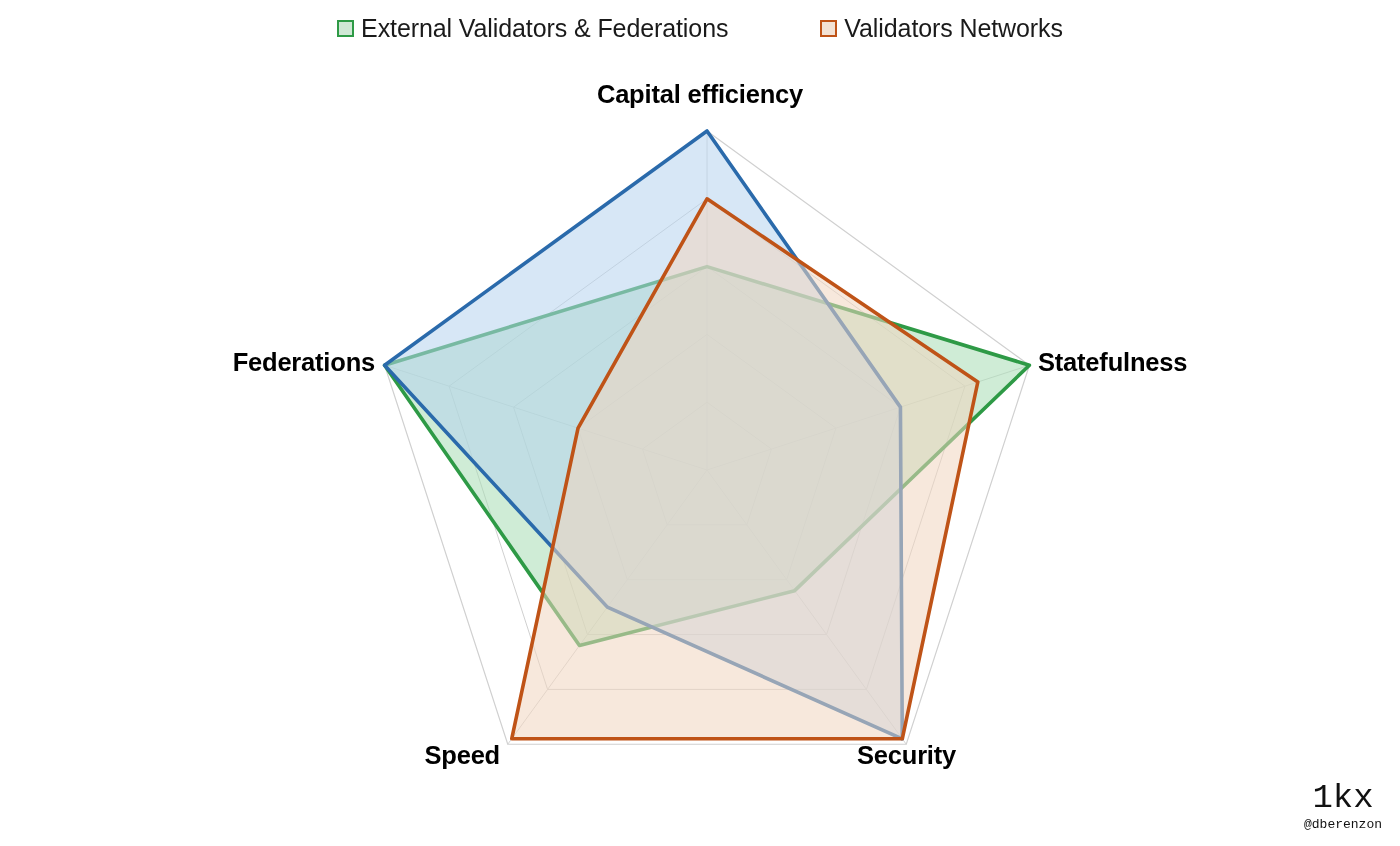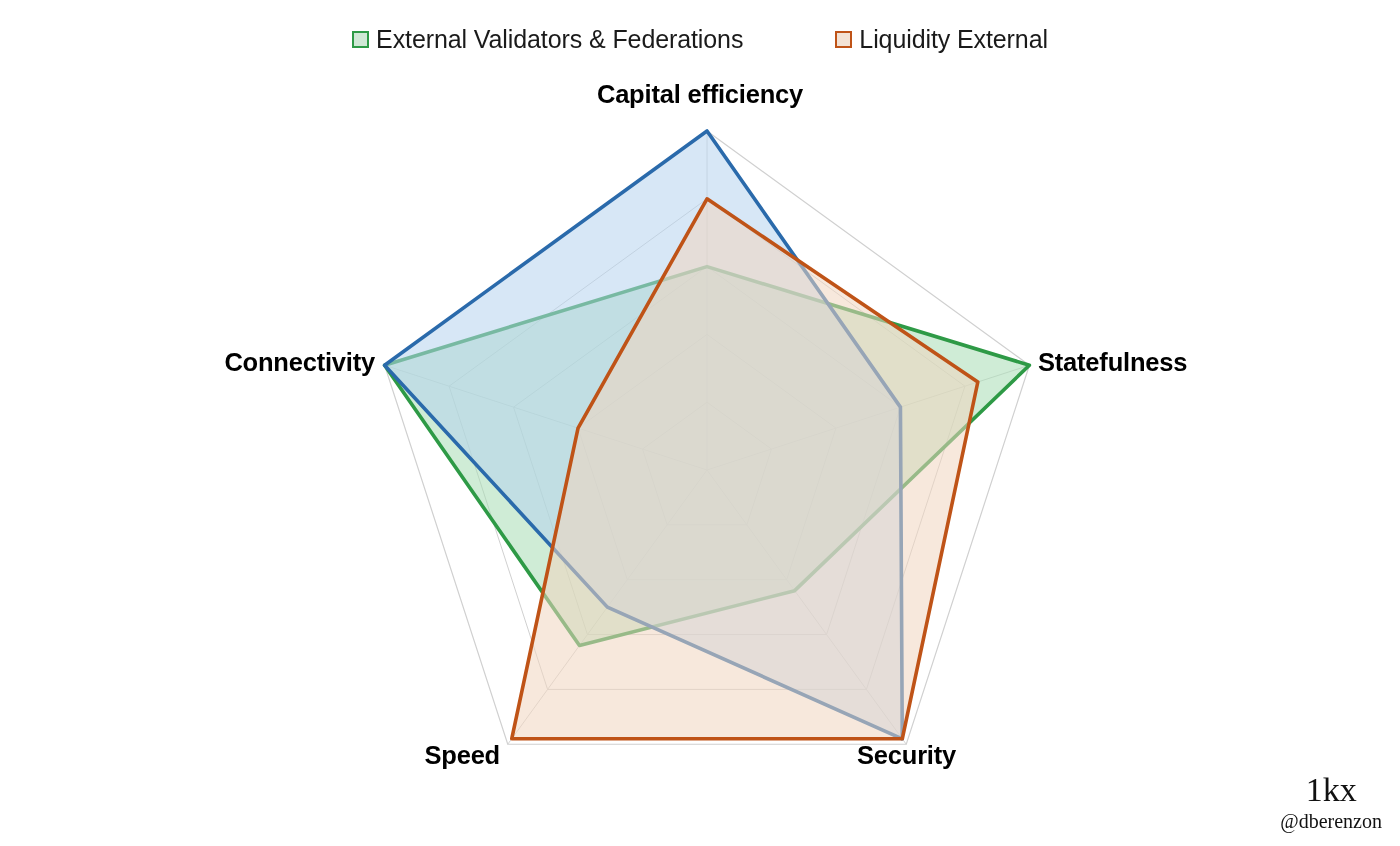--- a/index.html
+++ b/index.html
@@ -21,21 +21,21 @@
   }
   
   .legend {
     position: absolute;
     top: 14px;
     left: 0;
     width: 1400px;
     height: 40px;
     display: flex;
     justify-content: center;
-    align-items: flex-end;
+    align-items: flex-start;
   }
   .legend-item {
     display: flex;
     align-items: center;
     margin: 0 46px;
   }
   .legend-swatch {
     width: 17px;
     height: 17px;
     border-width: 2.5px;
@@ -82,46 +82,46 @@
     position: absolute;
     left: 0;
     top: 0;
   }
   
   .watermark {
     position: absolute;
     right: 18px;
     bottom: 12px;
     text-align: center;
-    font-family: Liberation Serif, serif;
+    font-family: Liberation Mono, monospace;
     color: #111111;
   }
   .watermark-logo {
     font-size: 34px;
     line-height: 1.05;
     letter-spacing: 0px;
   }
   .watermark-handle {
-    font-size: 20px;
+    font-size: 13px;
     line-height: 1.3;
   }
 </style>
 </head>
 <body>
 
 <div id="chart-root">
 
   <div class="legend">
     <div class="legend-item">
       <span class="legend-swatch" style="border-color: rgb(46, 154, 70); background-color: rgb(207, 232, 213);"></span>
       <span class="legend-label">External Validators &amp; Federations</span>
     </div>
     <div class="legend-item">
       <span class="legend-swatch" style="border-color: rgb(191, 83, 23); background-color: rgb(243, 226, 212);"></span>
-      <span class="legend-label">Liquidity External</span>
+      <span class="legend-label">Validators Networks</span>
     </div>
   </div>
 
   <svg id="radar-svg" width="1400" height="846">
     <g id="grid-layer">
         <polygon points="707.00,402.20 771.48,449.05 746.85,524.85 667.15,524.85 642.52,449.05" fill="none" stroke="#d0d0d0" stroke-width="1"></polygon>
         <polygon points="707.00,334.40 835.96,428.10 786.70,579.70 627.30,579.70 578.04,428.10" fill="none" stroke="#d0d0d0" stroke-width="1"></polygon>
         <polygon points="707.00,266.60 900.44,407.15 826.56,634.55 587.44,634.55 513.56,407.15" fill="none" stroke="#d0d0d0" stroke-width="1"></polygon>
         <polygon points="707.00,198.80 964.93,386.19 866.41,689.41 547.59,689.41 449.07,386.19" fill="none" stroke="#d0d0d0" stroke-width="1"></polygon>
         <polygon points="707.00,131.00 1029.41,365.24 906.26,744.26 507.74,744.26 384.59,365.24" fill="none" stroke="#d0d0d0" stroke-width="1.2"></polygon>
@@ -144,21 +144,21 @@
         </g>
         <g>
           <polygon points="707.00,198.80 977.82,382.00 902.27,738.77 511.73,738.77 578.04,428.10" fill="#f1d6c0" fill-opacity="0.55" stroke="none"></polygon>
           <polygon points="707.00,198.80 977.82,382.00 902.27,738.77 511.73,738.77 578.04,428.10" fill="none" stroke="#bf5317" stroke-width="3.6" stroke-linejoin="round"></polygon>
         </g>
       </g>
   </svg>
 
   <div class="axis-label" id="axis-label-capital-efficiency">Capital efficiency</div>
   <div class="axis-label" id="axis-label-connectivity">Statefulness</div>
-  <div class="axis-label" id="axis-label-statefulness">Connectivity</div>
+  <div class="axis-label" id="axis-label-statefulness">Federations</div>
   <div class="axis-label" id="axis-label-speed">Speed</div>
   <div class="axis-label" id="axis-label-security">Security</div>
 
   <div class="watermark">
     <div class="watermark-logo">1kx</div>
     <div class="watermark-handle">@dberenzon</div>
   </div>
 
 </div>
 

